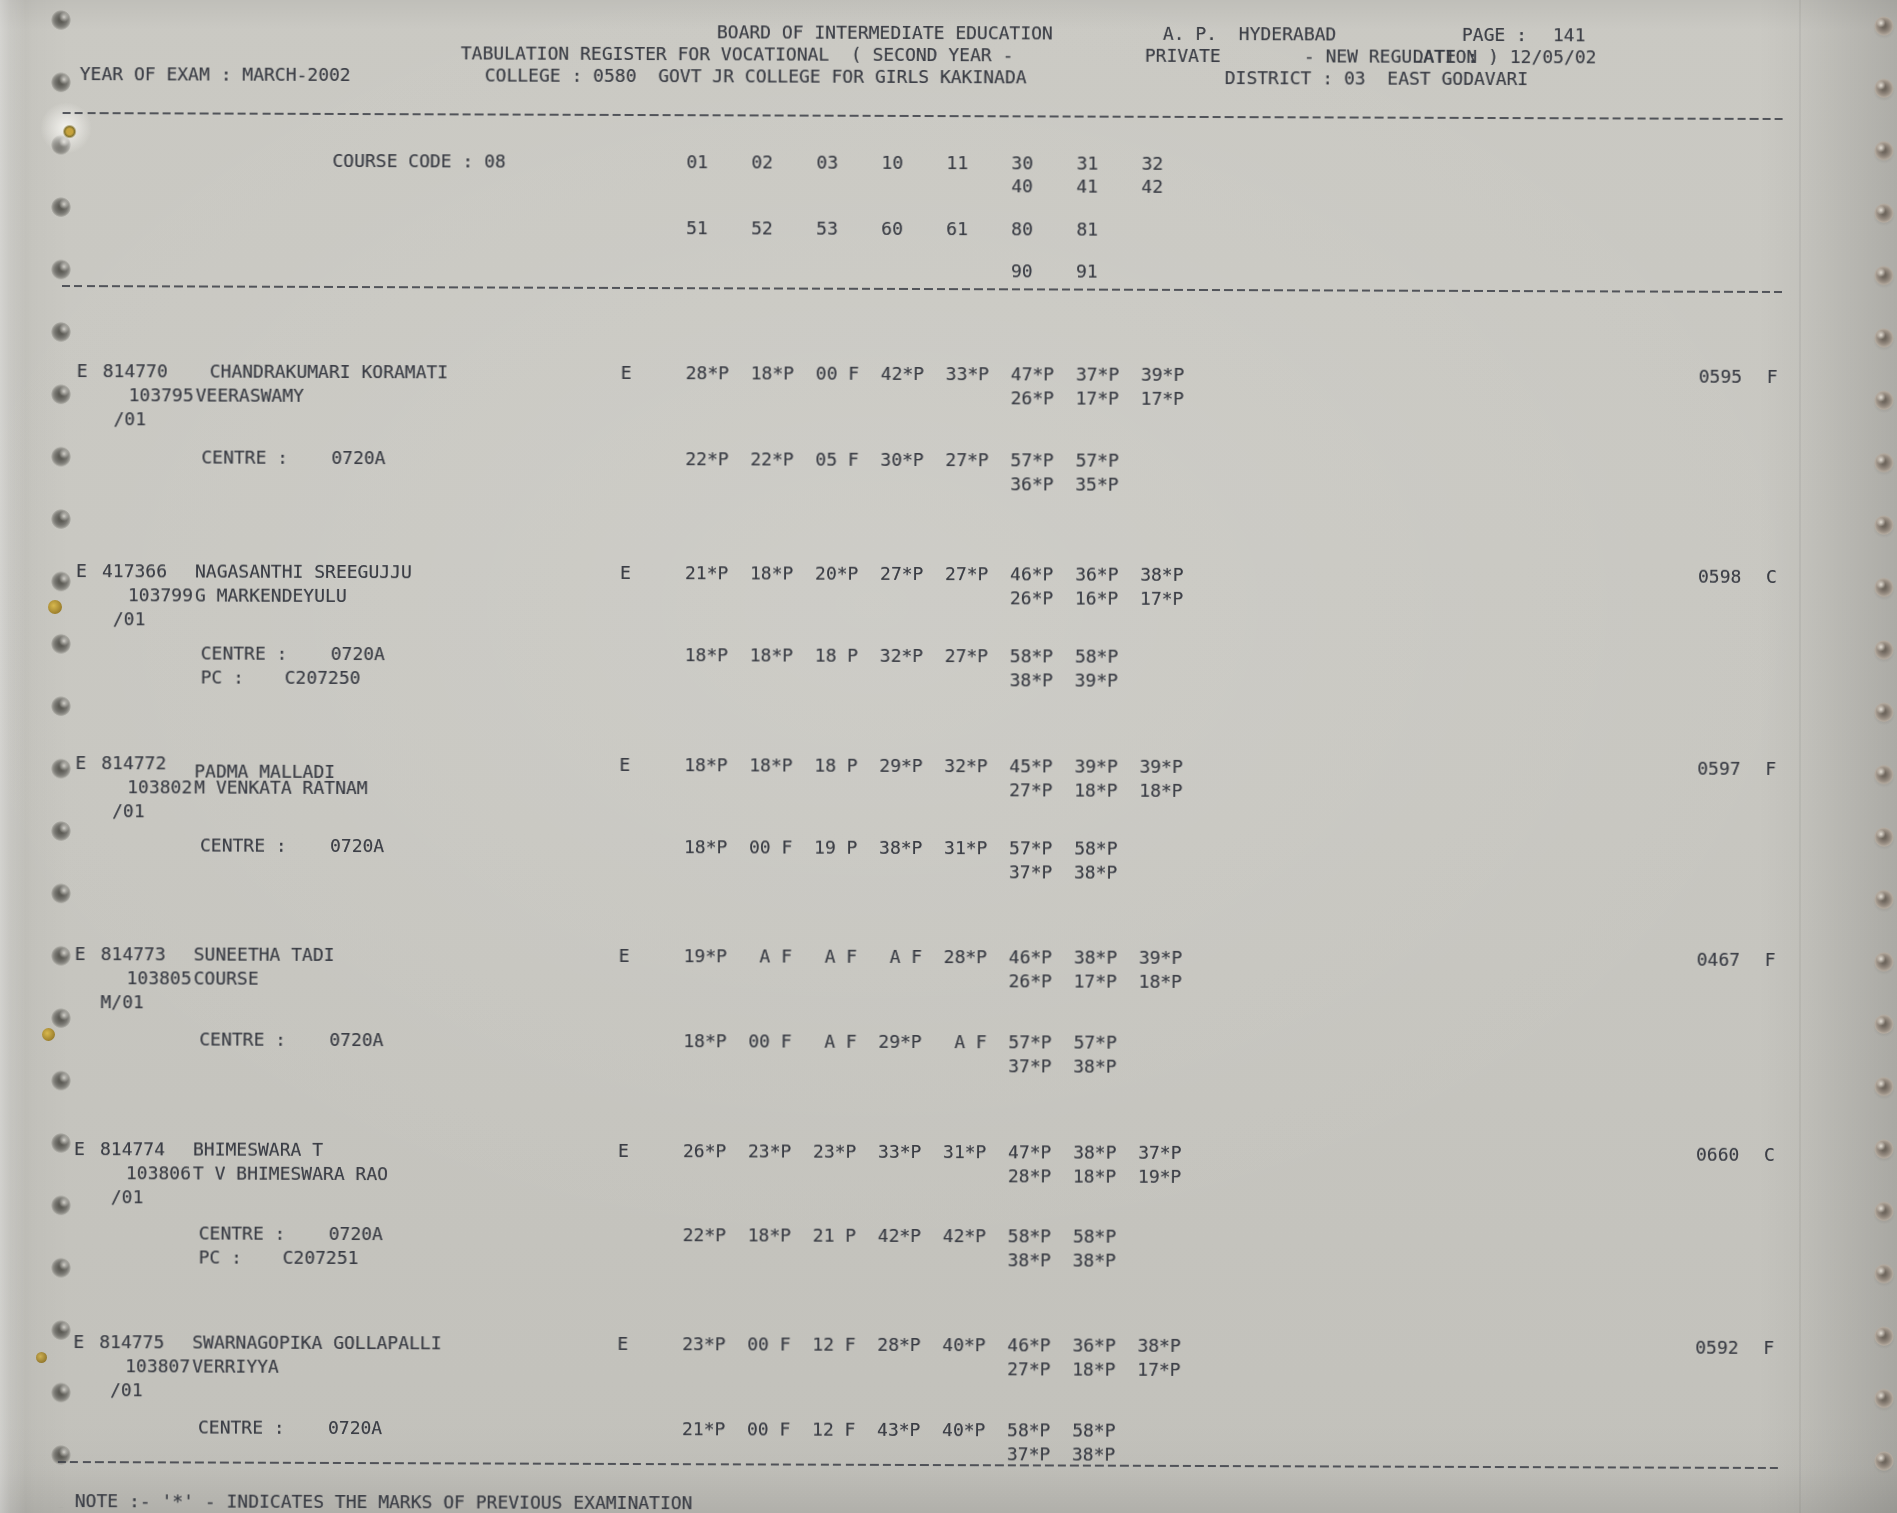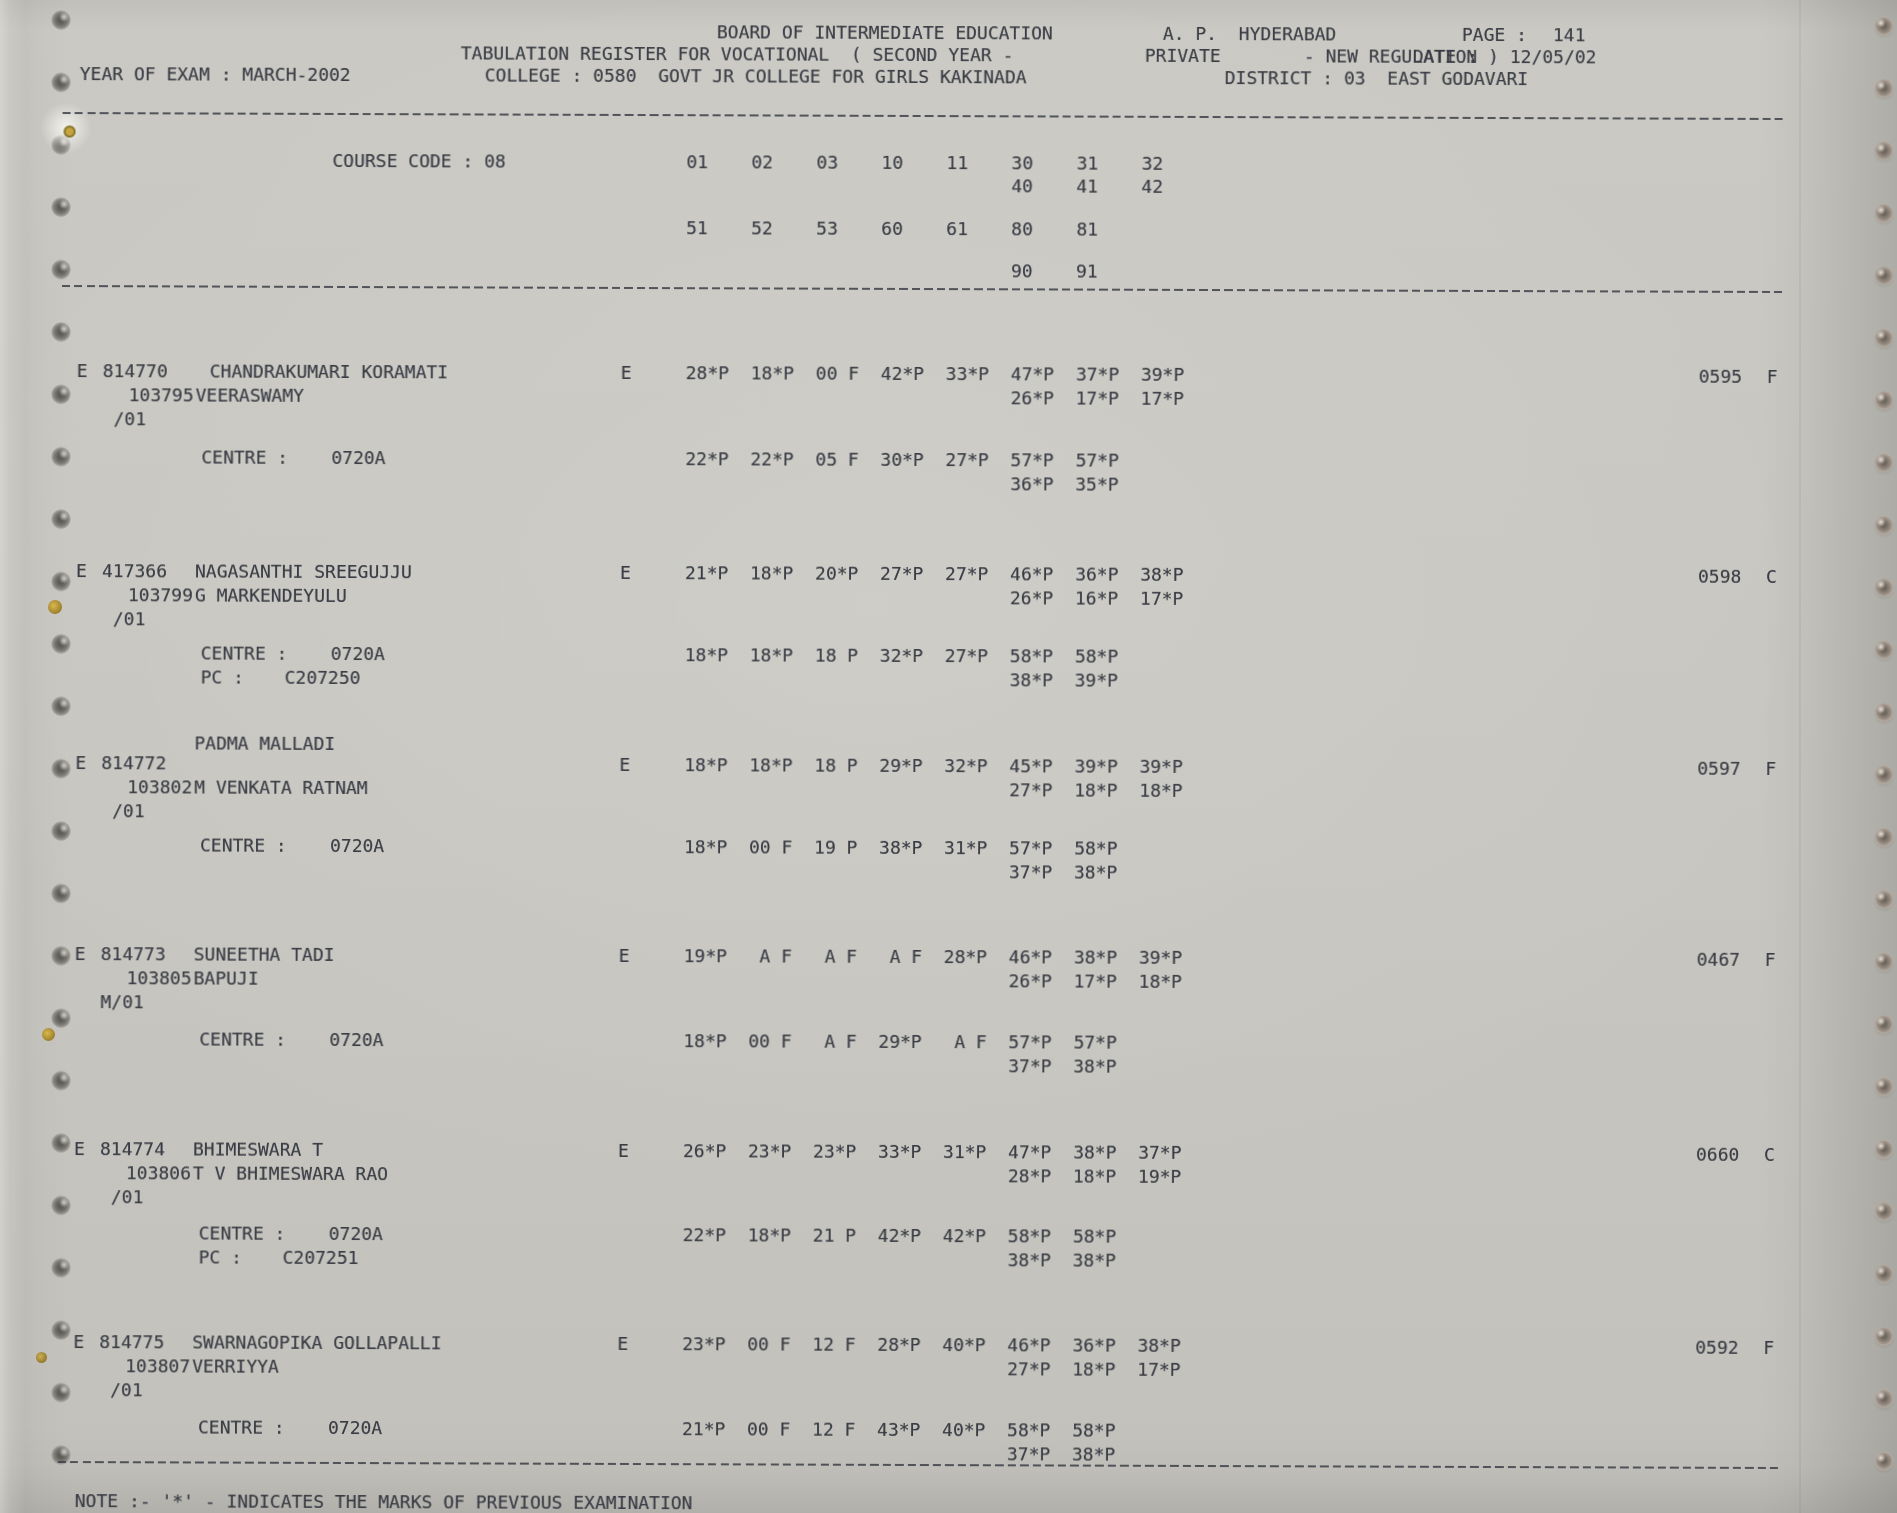--- a/index.html
+++ b/index.html
@@ -130,21 +130,21 @@
     <span class="t" style="left:333px;top:642px">0720A</span>
     <span class="t" style="left:687px;top:642px">18*P  18*P  18 P  32*P  27*P  58*P  58*P</span>
     <span class="t" style="left:203px;top:666px">PC :</span>
     <span class="t" style="left:287px;top:666px">C207250</span>
     <span class="t" style="left:1012px;top:666px">38*P  39*P</span>
   </div>
 
   <div>
     <span class="t" style="left:78px;top:752px">E</span>
     <span class="t" style="left:104px;top:752px">814772</span>
-    <span class="t" style="left:197px;top:732px">PADMA MALLADI</span>
+    <span class="t" style="left:197px;top:760px">PADMA MALLADI</span>
     <span class="t" style="left:622px;top:752px">E</span>
     <span class="t" style="left:687px;top:752px">18*P  18*P  18 P  29*P  32*P  45*P  39*P  39*P</span>
     <span class="t" style="left:1700px;top:752px">0597</span>
     <span class="t" style="left:1768px;top:752px">F</span>
     <span class="t" style="left:130px;top:776px">103802</span>
     <span class="t" style="left:197px;top:776px">M VENKATA RATNAM</span>
     <span class="t" style="left:1012px;top:776px">27*P  18*P  18*P</span>
     <span class="t" style="left:115px;top:800px">/01</span>
     <span class="t" style="left:203px;top:834px">CENTRE :</span>
     <span class="t" style="left:333px;top:834px">0720A</span>
@@ -154,21 +154,21 @@
 
   <div>
     <span class="t" style="left:78px;top:943px">E</span>
     <span class="t" style="left:104px;top:943px">814773</span>
     <span class="t" style="left:197px;top:943px">SUNEETHA TADI</span>
     <span class="t" style="left:622px;top:943px">E</span>
     <span class="t" style="left:687px;top:943px">19*P   A F   A F   A F  28*P  46*P  38*P  39*P</span>
     <span class="t" style="left:1700px;top:943px">0467</span>
     <span class="t" style="left:1768px;top:943px">F</span>
     <span class="t" style="left:130px;top:967px">103805</span>
-    <span class="t" style="left:197px;top:967px">BAPUJI</span>
+    <span class="t" style="left:197px;top:967px">COURSE</span>
     <span class="t" style="left:1012px;top:967px">26*P  17*P  18*P</span>
     <span class="t" style="left:104px;top:991px">M/01</span>
     <span class="t" style="left:203px;top:1028px">CENTRE :</span>
     <span class="t" style="left:333px;top:1028px">0720A</span>
     <span class="t" style="left:687px;top:1028px">18*P  00 F   A F  29*P   A F  57*P  57*P</span>
     <span class="t" style="left:1012px;top:1052px">37*P  38*P</span>
   </div>
 
   <div>
     <span class="t" style="left:78px;top:1138px">E</span>

